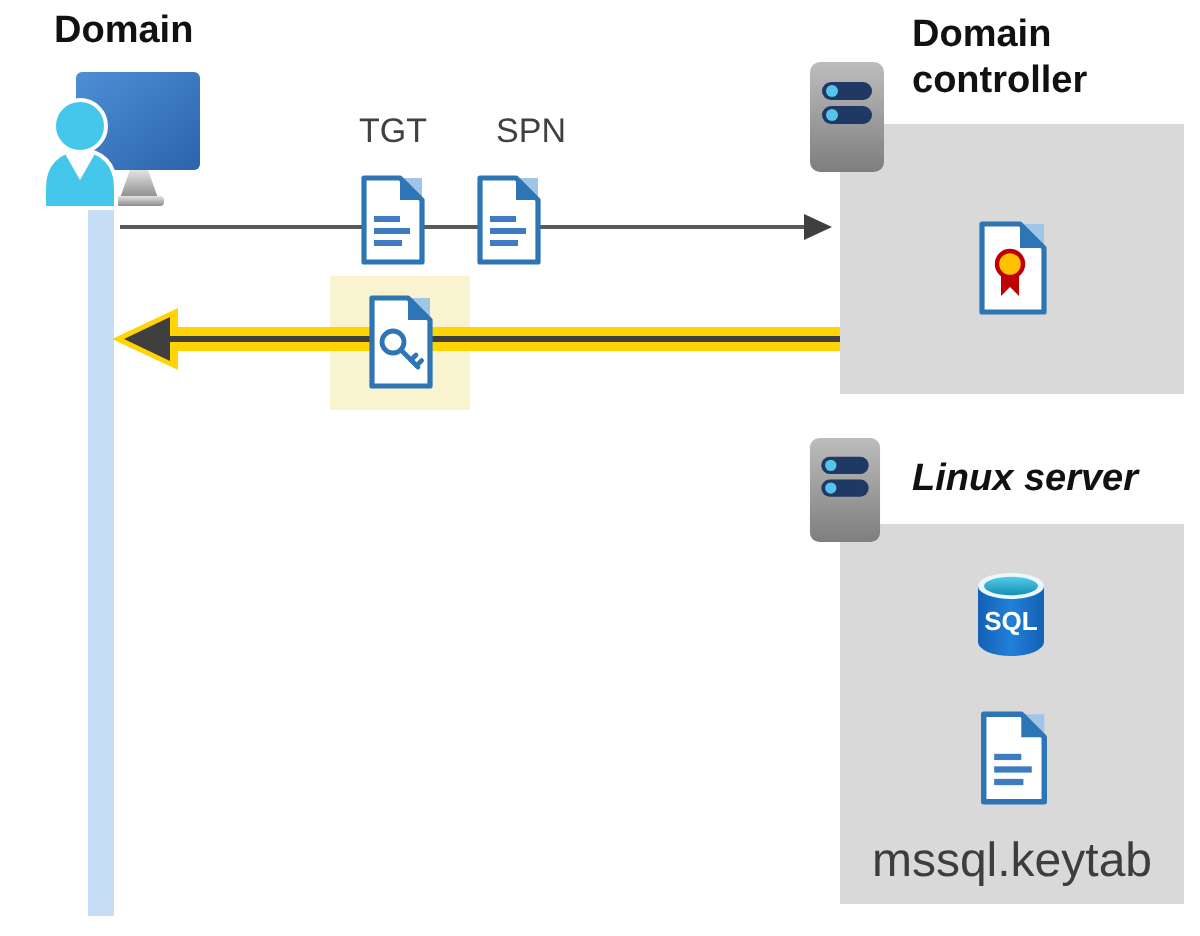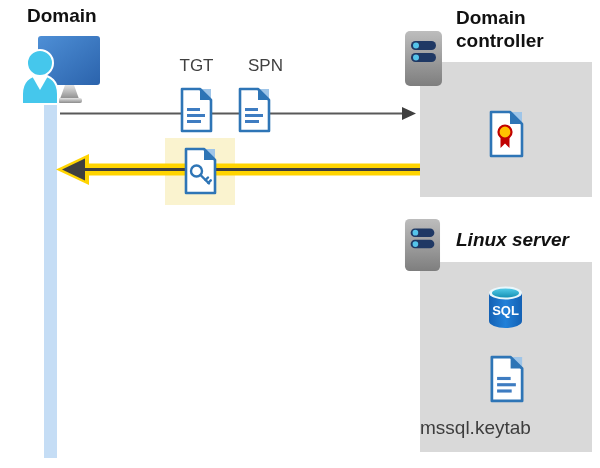--- a/index.html
+++ b/index.html
@@ -3,21 +3,21 @@
 <meta charset="utf-8">
 <style>
   html,body{margin:0;padding:0;background:#fff;}
   .canvas{
     position:relative;width:600px;height:468px;background:#ffffff;overflow:hidden;
     font-family:"Liberation Sans",sans-serif;
   }
   .abs{position:absolute;}
   .title{font-weight:bold;font-size:19px;line-height:23px;color:#111111;}
   .ticket-label{font-size:17px;color:#404040;text-align:center;}
-  .file-label{font-size:19px;color:#3d3d3d;text-align:left;}
+  .file-label{font-size:24px;color:#3d3d3d;text-align:center;}
   .timeline{background:#c5ddf5;}
   .graybox{background:#d9d9d9;}
   .highlight{background:#faf3cf;}
   svg{display:block;}
 </style>
 </head>
 <body>
 
 <div class="canvas">
 

